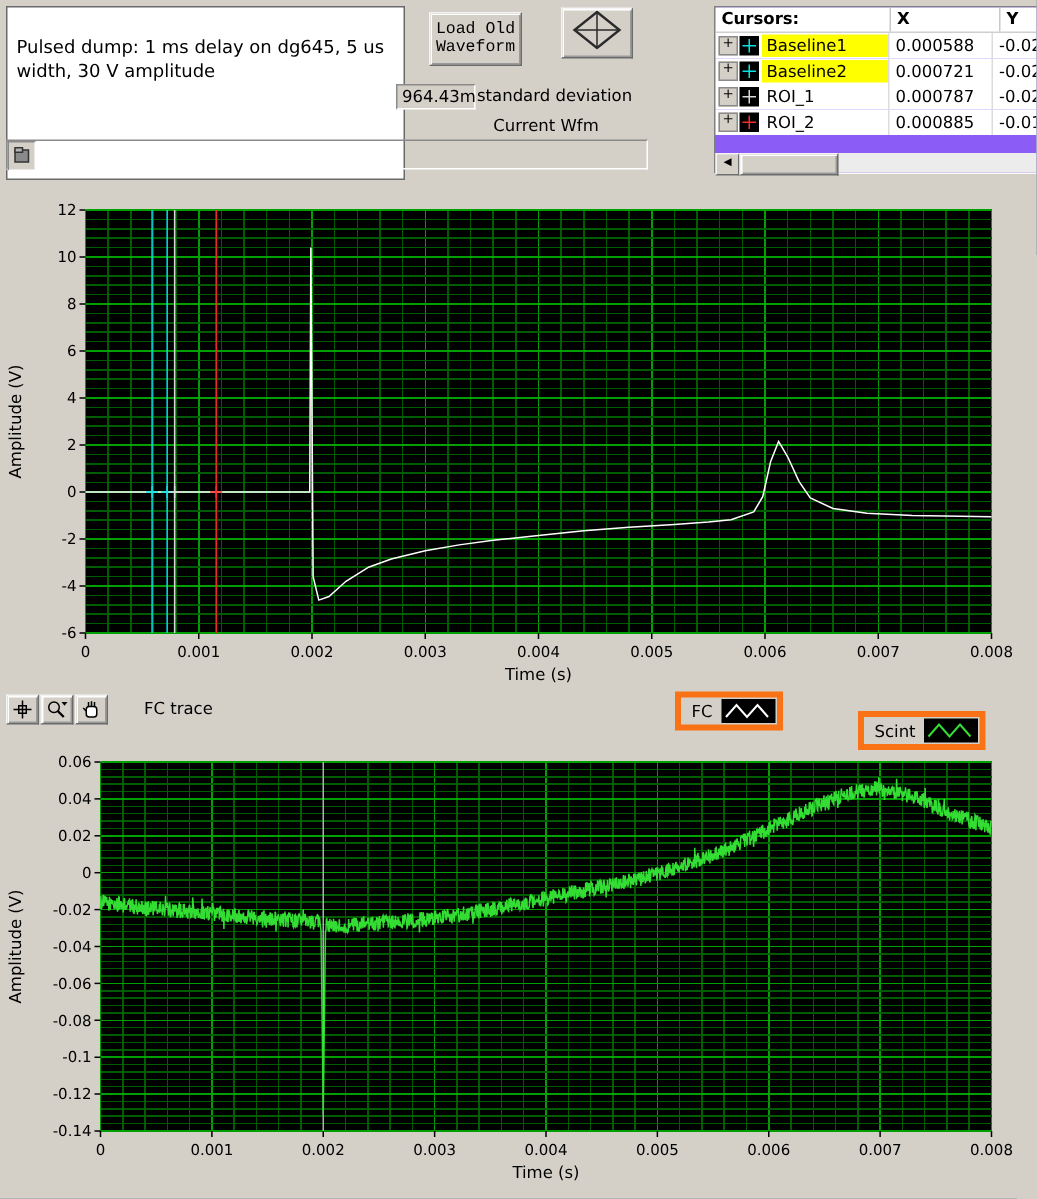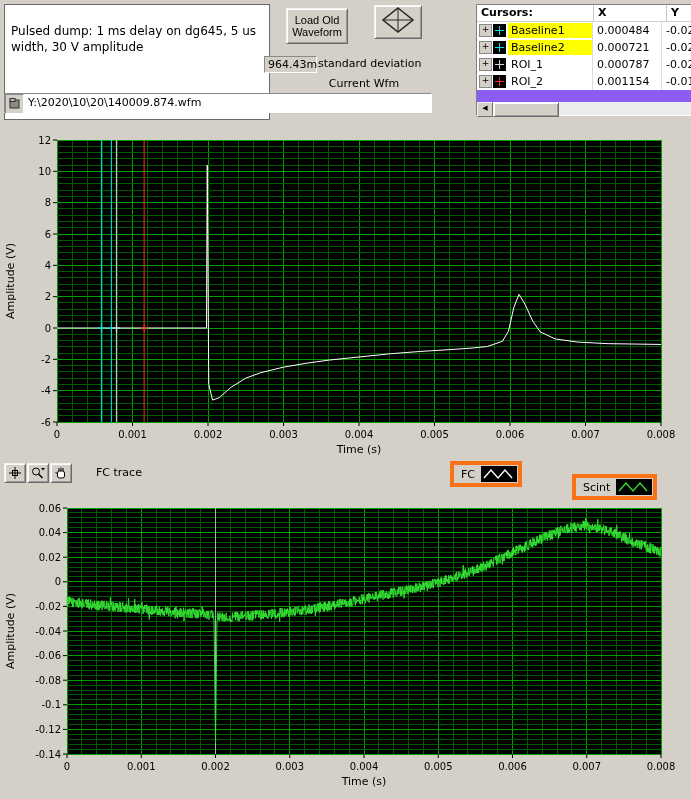--- a/index.html
+++ b/index.html
@@ -7,21 +7,21 @@
        font-family:"DejaVu Sans","Liberation Sans",sans-serif;color:#000;}
   .abs{position:absolute;}
   .raised{background:#d4d0c8;border:1px solid;border-color:#f4f4f4 #6b6b6b #6b6b6b #f4f4f4;
           box-shadow:inset 1px 1px 0 #ffffff, inset -1px -1px 0 #9a9a9a;}
   .sunken{border:1px solid;border-color:#8a8a8a #ffffff #ffffff #8a8a8a;}
 
   
   .comment{left:4px;top:4px;width:252px;height:76px;background:#fff;border:1px solid #6a6a6a;
            padding:19px 6px;font-size:12px;line-height:1.3;}
   .load-btn{left:286px;top:8px;width:62px;height:36px;font-size:11px;text-align:center;
-            display:flex;align-items:center;justify-content:center;padding:1px;cursor:default;}
+            display:flex;align-items:center;justify-content:center;padding:1px;cursor:default;font-family:Liberation Mono, monospace;}
   .diamond-btn{left:374px;top:5px;width:46px;height:32px;display:flex;align-items:center;justify-content:center;}
   .stdval{left:264px;top:56px;width:48px;height:15px;background:#d4d0c8;font-size:11px;
           padding:0 0 0 3px;line-height:15px;}
   .stdlabel{left:318px;top:57px;font-size:11px;}
   .curwfm{left:326px;top:77px;width:76px;text-align:center;font-size:11px;}
   .pathrow{left:4px;top:93px;width:426px;height:18px;display:flex;}
   .pathicon{width:17px;height:18px;background:#d4d0c8;display:flex;align-items:center;justify-content:center;}
   .pathtext{flex:1;background:#fff;font-size:11px;padding:2px 4px;white-space:nowrap;overflow:hidden;}
 
   
@@ -89,39 +89,38 @@
   <div class="abs stdlabel">standard deviation</div>
   <div class="abs curwfm">Current Wfm</div>
 
   <div class="abs pathrow sunken">
     <span class="pathicon sunken">
       <svg width="11" height="12" viewBox="0 0 11 12">
         <rect x="1" y="2" width="9" height="8" fill="#8a8a8a" stroke="#333"></rect>
         <rect x="1" y="0.5" width="5" height="3" fill="#b5b5b5" stroke="#333"></rect>
       </svg>
     </span>
-    <span class="pathtext">Y:\2020\10\20\140009.874.wfm</span>
   </div>
 
   <div class="abs cursors">
     <div class="chead">
       <span class="hc1">Cursors:</span>
       <span class="hc2">X</span>
       <span class="hc3">Y</span>
     </div>
     <div class="crows">
 
       <div class="cursor-row">
         <span class="expander">+</span>
         <span class="cglyph">
             <span class="h" style="background: rgb(0, 230, 230);"></span>
             <span class="v" style="background: rgb(0, 230, 230);"></span>
           </span>
         <span class="cname" style="background: rgb(255, 255, 0);">Baseline1</span>
-        <span class="cx">0.000484</span>
+        <span class="cx">0.000588</span>
         <span class="cy">-0.022863</span>
       </div>
 
       <div class="cursor-row">
         <span class="expander">+</span>
         <span class="cglyph">
             <span class="h" style="background: rgb(0, 230, 230);"></span>
             <span class="v" style="background: rgb(0, 230, 230);"></span>
           </span>
         <span class="cname" style="background: rgb(255, 255, 0);">Baseline2</span>
@@ -140,21 +139,21 @@
         <span class="cy">-0.021480</span>
       </div>
 
       <div class="cursor-row">
         <span class="expander">+</span>
         <span class="cglyph">
             <span class="h" style="background: rgb(255, 42, 42);"></span>
             <span class="v" style="background: rgb(255, 42, 42);"></span>
           </span>
         <span class="cname">ROI_2</span>
-        <span class="cx">0.001154</span>
+        <span class="cx">0.000885</span>
         <span class="cy">-0.017333</span>
       </div>
 
     </div>
 
     <div class="vscroll">
       <span class="sb-btn">▲</span>
       <span class="vtrack">
           <span class="vthumb raised"></span>
         </span>

